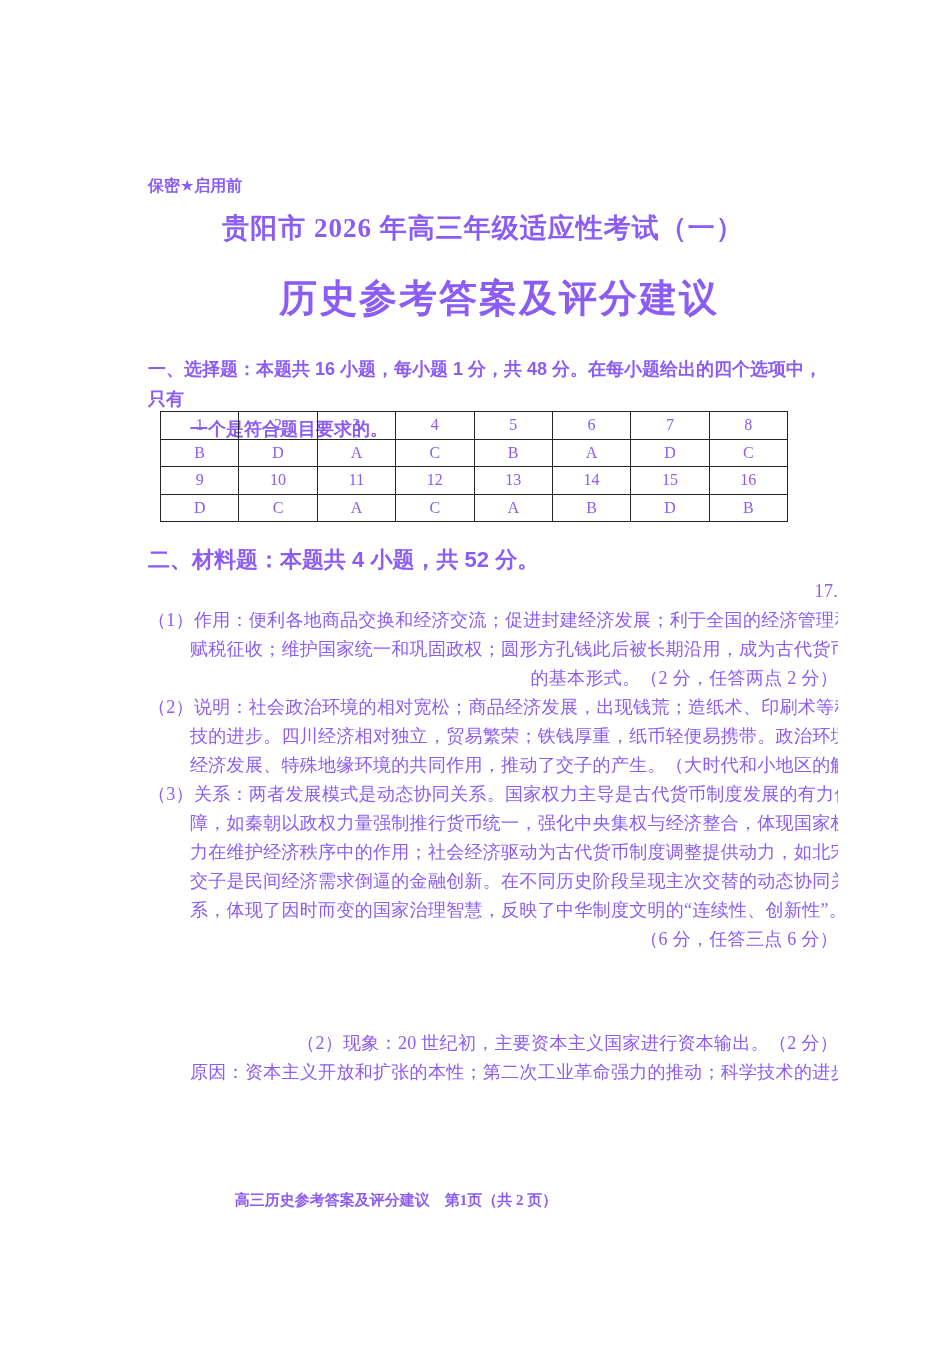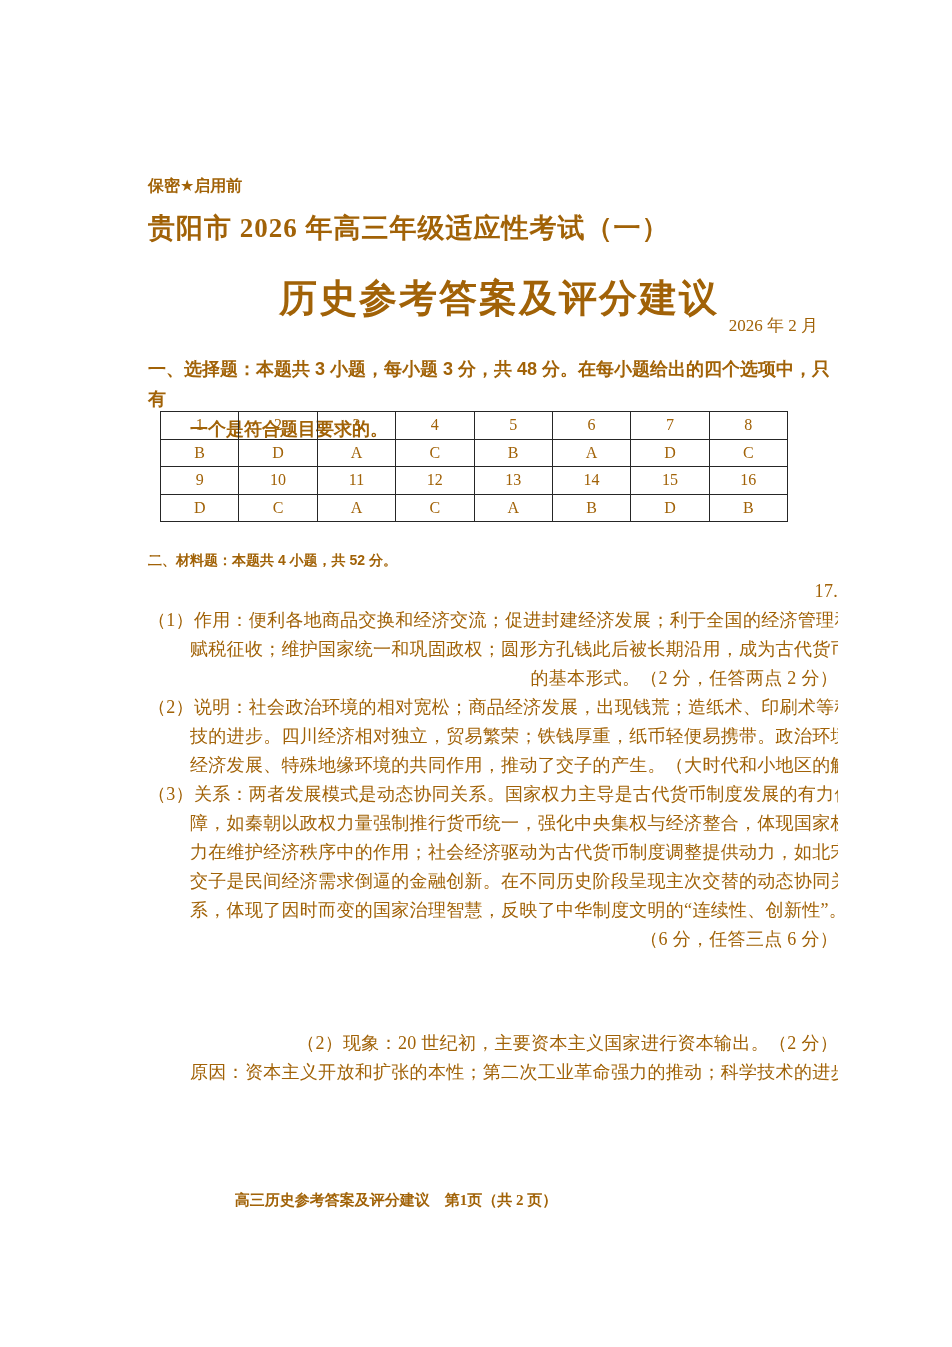--- a/index.html
+++ b/index.html
@@ -1,32 +1,32 @@
 <!DOCTYPE html>
 <html lang="zh"><head>
 <meta charset="utf-8">
 <style>
   html, body { margin: 0; padding: 0; background: #ffffff; }
   .sheet {
     position: relative;
     width: 952px;
     height: 1347px;
     background: #ffffff;
-    color: #a16207;
+    color: #8b5cf6;
     font-family: "Liberation Serif", "DejaVu Serif", serif;
     overflow: hidden;
   }
   .security {
     position: absolute; left: 148px; top: 176px;
     font-family: "Liberation Sans", "DejaVu Sans", sans-serif;
     font-weight: 600; font-size: 16px; line-height: 20px;
   }
   .exam-title {
     position: absolute; left: 148px; top: 210px; width: 670px;
-    margin: 0; 
+    margin: 0; text-align: center;
     font-weight: bold; font-size: 27px; line-height: 36px;
     letter-spacing: 1px;
   }
   .subject-title {
     position: absolute; left: 148px; top: 256px; width: 670px;
     margin: 16px; text-align: center;
     font-weight: bold; font-size: 38px; line-height: 52px;
     letter-spacing: 2px;
   }
   .exam-date {
@@ -47,21 +47,21 @@
     border: 1.5px solid #262626;
     height: 26.5px;
     text-align: center; vertical-align: middle;
     font-size: 16px;
     font-family: "Liberation Serif", "DejaVu Serif", serif;
     padding: 0;
   }
   .sec-material-heading {
     position: absolute; left: 148px; top: 545px;
     font-family: "Liberation Sans", "DejaVu Sans", sans-serif;
-    font-weight: bold; font-size: 14px; line-height: 30px;
+    font-weight: bold; font-size: 22px; line-height: 30px;
   }
   .qblock { position: absolute; left: 148px; width: 690px; text-align: right; }
   .q17 { top: 577px; }
   .q18 { top: 1029px; }
   .line {
     height: 29px; line-height: 29px;
     font-size: 18px; letter-spacing: 0.3px;
     white-space: nowrap; overflow: hidden;
   }
   .cont { padding-left: 42px; }
@@ -74,24 +74,23 @@
 <body>
 
 <div class="sheet">
 
   <div class="security">保密★启用前</div>
 
   <h1 class="exam-title">贵阳市 2026 年高三年级适应性考试（一）</h1>
 
   <h2 class="subject-title">历史参考答案及评分建议</h2>
 
-  <div class="exam-date">2026 年 2 月</div>
 
   <div class="sec-choice-heading">
-    <div class="h1line">一、选择题：本题共 3 小题，每小题 3 分，共 48 分。在每小题给出的四个选项中，只有</div>
+    <div class="h1line">一、选择题：本题共 16 小题，每小题 1 分，共 48 分。在每小题给出的四个选项中，只有</div>
     <div class="h2line">一个是符合题目要求的。</div>
   </div>
 
   <table class="answer-table">
     <tbody>
       <tr>
         <td>1</td>
         <td>2</td>
         <td>3</td>
         <td>4</td>

